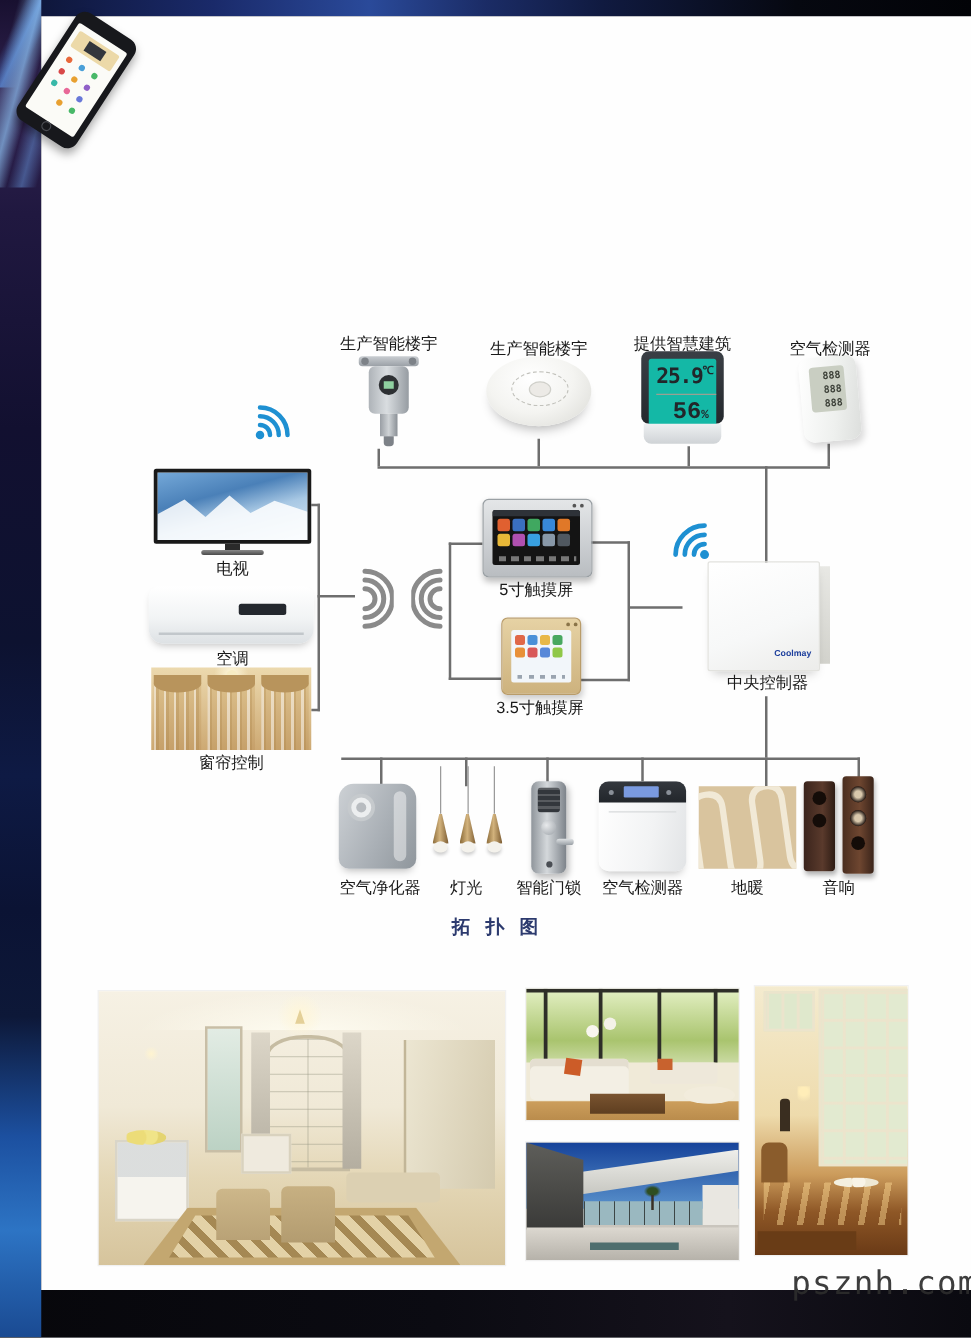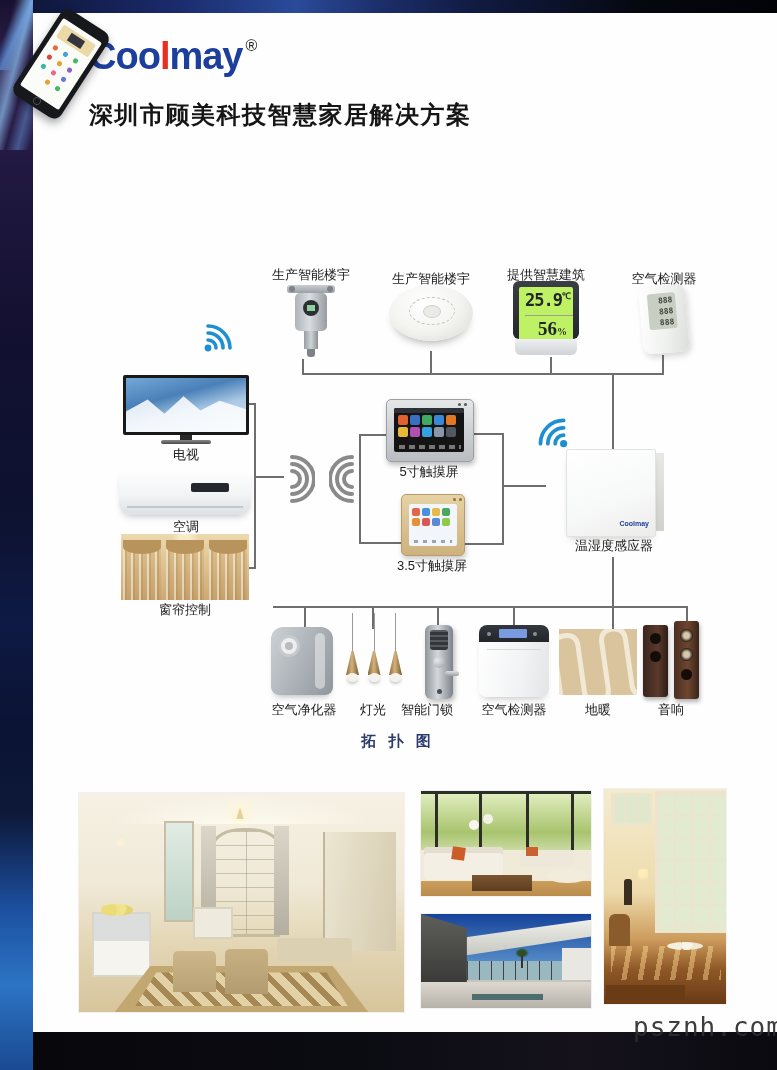--- a/index.html
+++ b/index.html
@@ -57,24 +57,24 @@
   .gas .tip{position:absolute;left:20px;top:66px;width:8px;height:8px;background:#7d8288;border-radius:0 0 3px 3px;}
 
   .smoke{left:356px;top:272px;width:84px;height:56px;border-radius:50%;
     background:radial-gradient(ellipse at 42% 32%,#ffffff 0%,#f4f4f1 50%,#d9d9d4 100%);
     box-shadow:0 7px 9px -5px rgba(0,0,0,.3);}
   .smoke .ring{position:absolute;left:20px;top:12px;width:44px;height:26px;border:1px dashed #c2c2bc;border-radius:50%;}
   .smoke .ctr{position:absolute;left:34px;top:20px;width:16px;height:11px;border:1px solid #cfcfc9;border-radius:50%;background:#eceae6;}
 
   .thermo{left:480px;top:268px;width:66px;height:76px;}
   .thermo .frame{position:absolute;left:0;top:0;width:66px;height:58px;background:linear-gradient(#3a3f45,#24282d);border-radius:6px;}
-  .thermo .lcd{position:absolute;left:6px;top:6px;width:54px;height:54px;background:#bef264;border-radius:2px;overflow:hidden;}
+  .thermo .lcd{position:absolute;left:6px;top:6px;width:54px;height:54px;background:#14b8a6;border-radius:2px;overflow:hidden;}
   .thermo .tv1{position:absolute;right:3px;top:2px;font-family:"DejaVu Sans Mono",monospace;font-weight:bold;font-size:17px;color:#22262a;letter-spacing:-1px;}
   .thermo .tv1 b{font-size:9px;vertical-align:7px;}
-  .thermo .tv2{position:absolute;right:6px;bottom:1px;font-family:Liberation Serif, serif;font-weight:bold;font-size:19px;color:#22262a;}
+  .thermo .tv2{position:absolute;right:6px;bottom:1px;font-family:Liberation Mono, monospace;font-weight:bold;font-size:19px;color:#22262a;}
   .thermo .tv2 b{font-size:10px;}
   .thermo .sep{position:absolute;left:6px;top:28px;width:54px;height:1px;background:#9aa092;}
   .thermo .base{position:absolute;left:2px;top:58px;width:62px;height:16px;background:linear-gradient(#eef0f2,#cfd3d6);border-radius:0 0 6px 6px;}
 
   .airdet{left:608px;top:272px;width:46px;height:68px;transform:rotate(-5deg);
     background:linear-gradient(100deg,#ffffff,#eef0ee 60%,#dcdedc);border-radius:9px;box-shadow:2px 4px 6px rgba(0,0,0,.15);}
   .airdet .lcd{position:absolute;left:8px;top:8px;width:28px;height:36px;background:#c9cec2;border-radius:3px;
     font-family:"DejaVu Sans Mono",monospace;font-size:8px;line-height:11px;color:#3c4038;text-align:right;padding:2px 3px 0 0;box-sizing:border-box;font-weight:bold;}
 
   
@@ -245,24 +245,20 @@
 
   <div class="abs strip-top"></div>
   <div class="abs strip-bottom"></div>
   <div class="abs strip-left">
     <div class="abs streak s1"></div>
     <div class="abs streak s2"></div>
   </div>
 
   <div class="abs page">
 
-    <div class="abs logo">
-      <span class="b">Coo</span><span class="r">l</span><span class="b">may</span><span class="reg">®</span>
-    </div>
-    <div class="abs title">深圳市顾美科技智慧家居解决方案</div>
 
     <div class="phone">
       <div class="body"></div>
       <div class="scr">
         <div class="hdr">
             <i></i>
           </div>
         <div class="dots"></div>
       </div>
       <div class="home"></div>
@@ -419,21 +415,21 @@
           <path d="M7 9 A22 22 0 0 1 29 31"></path>
       </g>
         <circle cx="7" cy="31" r="3.4" fill="#1e90d2"></circle>
     </svg>
 
     <div class="dev ctrl">
       <div class="side"></div>
       <div class="face"></div>
       <div class="brand">Coolmay</div>
     </div>
-    <div class="lbl" style="left:581px;top:524px;">温湿度感应器</div>
+    <div class="lbl" style="left:581px;top:524px;">中央控制器</div>
 
     <div class="ln v" style="left:579px;top:544px;height:49px;"></div>
     <div class="ln h" style="left:240px;top:593px;width:415px;"></div>
     <div class="ln v" style="left:271px;top:593px;height:23px;"></div>
     <div class="ln v" style="left:339px;top:593px;height:23px;"></div>
     <div class="ln v" style="left:404px;top:593px;height:23px;"></div>
     <div class="ln v" style="left:480px;top:593px;height:23px;"></div>
     <div class="ln v" style="left:579px;top:593px;height:23px;"></div>
     <div class="ln v" style="left:653px;top:593px;height:25px;"></div>
 
@@ -463,21 +459,21 @@
         </div>
     </div>
     <div class="lbl" style="left:340px;top:688px;">灯光</div>
 
     <div class="dev lock">
       <div class="kp"></div>
         <div class="knob"></div>
         <div class="handle"></div>
         <div class="key"></div>
     </div>
-    <div class="lbl" style="left:394px;top:688px;">智能门锁</div>
+    <div class="lbl" style="left:406px;top:688px;">智能门锁</div>
 
     <div class="dev fresh">
       <div class="band"></div>
         <div class="disp"></div>
         <div class="dot"></div>
         <div class="seam"></div>
     </div>
     <div class="lbl" style="left:481px;top:688px;">空气检测器</div>
 
     <div class="dev heat">

